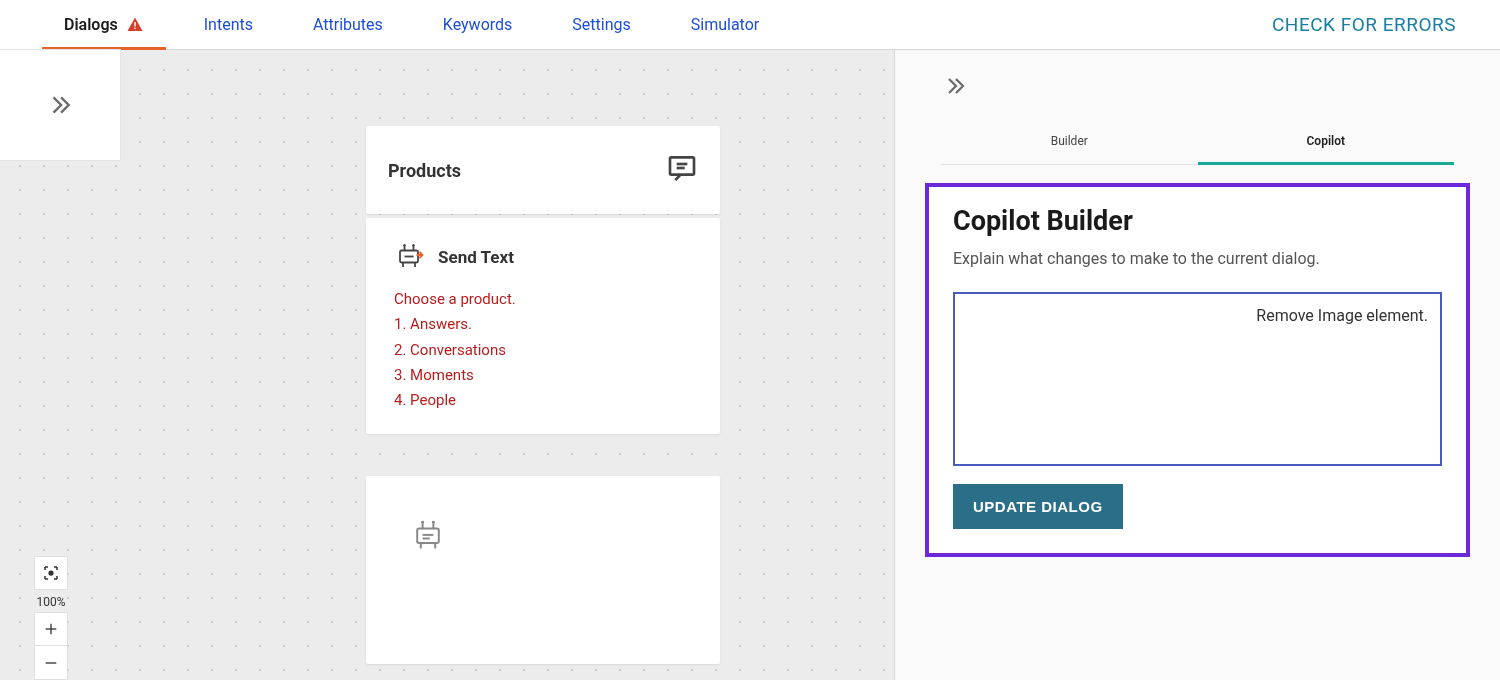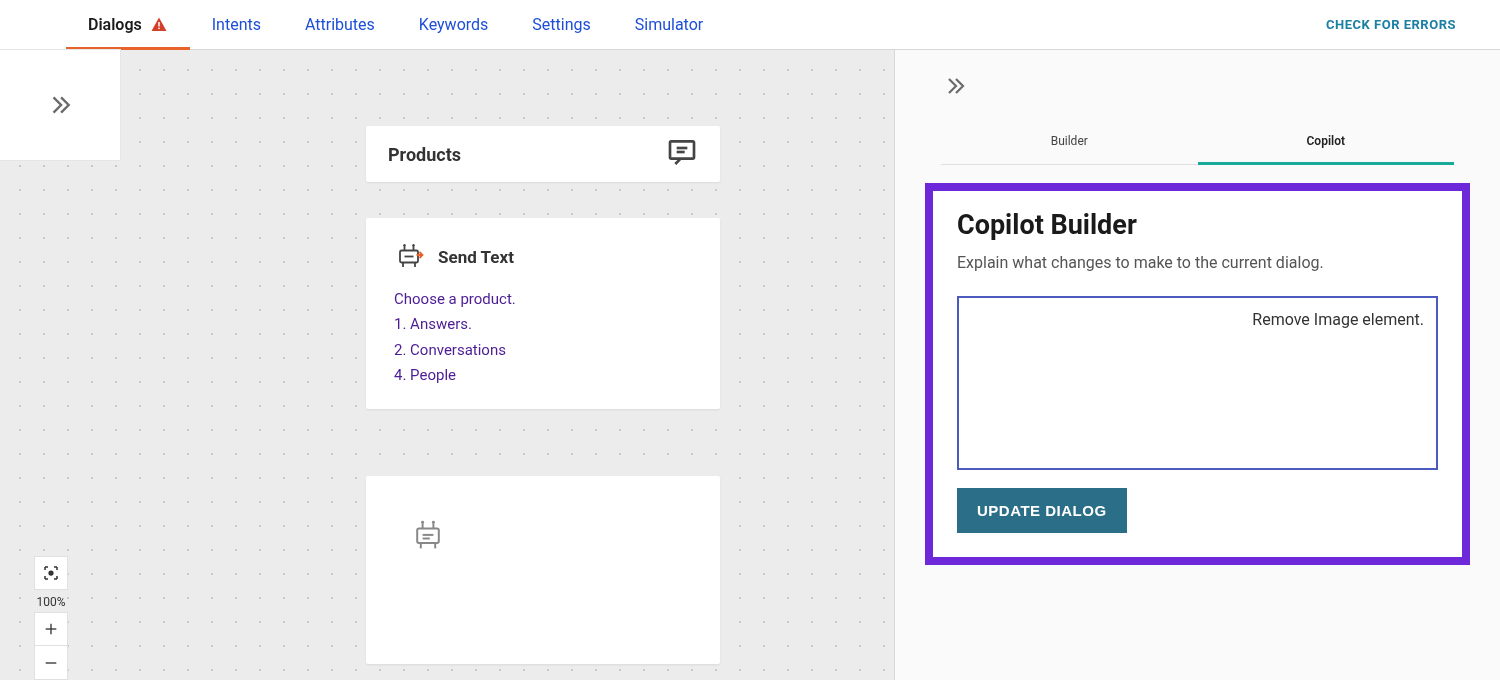--- a/index.html
+++ b/index.html
@@ -1,47 +1,47 @@
 <!DOCTYPE html>
 <html><head>
 <meta charset="utf-8">
 <style>
   * { box-sizing: border-box; margin: 0; padding: 0; }
   html, body { width: 1500px; height: 680px; font-family: -apple-system, BlinkMacSystemFont, "Segoe UI", Roboto, Helvetica, Arial, sans-serif; background: #fff; color: #1a1a1a; overflow: hidden; }
   .topbar { height: 50px; border-bottom: 1px solid #d8d8d8; display: flex; align-items: stretch; padding: 0 0 0 0; position: relative; }
-  .tablist { display: flex; align-items: stretch; padding-left: 66px; gap: 0; }
+  .tablist { display: flex; align-items: stretch; padding-left: 42px; gap: 16px; }
   .tab { display: flex; align-items: center; padding: 0 22px; font-size: 16px; color: #1d4ed8; cursor: pointer; position: relative; }
   .tab.active { color: #1a1a1a; font-weight: 600; }
   .tab.active::after { content: ""; position: absolute; left: 0; right: 0; bottom: -1px; height: 3px; background: #e8632a; }
   .tab .warn { margin-left: 8px; display: inline-flex; }
-  .check-errors { margin-left: auto; padding: 0 44px; display: flex; align-items: center; color: #1a7fa3; font-weight: 700; font-size: 13px; letter-spacing: 0.5px; cursor: pointer; }
+  .check-errors { margin-left: auto; padding: 0 44px; display: flex; align-items: center; color: #1a7fa3; font-weight: 400; font-size: 19px; letter-spacing: 0.5px; cursor: pointer; }
   .workspace { display: flex; height: calc(680px - 50px); }
   .canvas-area { width: 894px; position: relative; background-color: #ececec; background-image: radial-gradient(#c9c9c9 1px, transparent 1px); background-size: 24px 24px; background-position: 8px 8px; }
   .side-expand { width: 120px; height: 110px; background: #fff; position: absolute; left: 0; top: 0; display: flex; align-items: center; justify-content: center; cursor: pointer; box-shadow: 0 0 0 1px #e5e5e5; }
   .side-expand svg { color: #6b6b6b; }
   .zoom-controls { position: absolute; left: 34px; bottom: 0; display: flex; flex-direction: column; align-items: center; }
   .zoom-btn { width: 34px; height: 34px; background: #fff; border: 1px solid #e0e0e0; display: flex; align-items: center; justify-content: center; cursor: pointer; color: #333; font-size: 20px; }
   .zoom-btn + .zoom-btn { border-top: none; }
   .zoom-pct { width: 34px; height: 20px; background: transparent; display: flex; align-items: center; justify-content: center; font-size: 12px; color: #333; }
   .zoom-center { width: 34px; height: 34px; background: #fff; border: 1px solid #e0e0e0; display: flex; align-items: center; justify-content: center; cursor: pointer; margin-bottom: 2px; }
   .node { position: absolute; left: 366px; width: 354px; background: #fff; border-radius: 2px; box-shadow: 0 1px 2px rgba(0,0,0,0.08); }
-  .node-header { padding: 10px 22px; display: flex; align-items: center; justify-content: space-between; }
+  .node-header { padding: 26px 22px; display: flex; align-items: center; justify-content: space-between; }
   .node-header-title { font-size: 18px; font-weight: 700; color: #333; }
   .node-card { position: absolute; left: 366px; width: 354px; background: #fff; border-radius: 2px; box-shadow: 0 1px 2px rgba(0,0,0,0.08); padding: 22px 28px; }
   .card-title-row { display: flex; align-items: center; gap: 14px; margin-bottom: 14px; }
   .card-title { font-size: 17px; font-weight: 700; color: #333; }
-  .card-body { color: #4c1d95; font-size: 15px; line-height: 1.55; }
+  .card-body { color: #b91c1c; font-size: 15px; line-height: 1.55; }
   .card-body div { margin-top: 2px; }
   .panel { flex: 1; border-left: 1px solid #d8d8d8; background: #fafafa; display: flex; flex-direction: column; padding: 0; overflow: auto; }
   .panel-expand { width: 60px; height: 48px; display: flex; align-items: center; justify-content: center; cursor: pointer; margin: 12px 0 0 30px; }
   .panel-expand svg { color: #6b6b6b; }
   .panel-tabs { display: flex; margin: 10px 46px 0 46px; }
   .panel-tab { flex: 1; text-align: center; padding: 14px 0; font-size: 12px; color: #444; cursor: pointer; border-bottom: 1px solid #e0e0e0; }
   .panel-tab.active { font-weight: 600; color: #222; border-bottom: 3px solid #18a999; }
-  .copilot-box { margin: 18px 30px 0 30px; border: 8px solid #6d28d9; background: #fff; padding: 18px 24px 24px 24px; }
+  .copilot-box { margin: 18px 30px 0 30px; border: 4px solid #6d28d9; background: #fff; padding: 18px 24px 24px 24px; }
   .copilot-title { font-size: 27px; font-weight: 700; color: #1a1a1a; margin-bottom: 12px; }
   .copilot-desc { font-size: 16px; color: #555; margin-bottom: 24px; }
   .copilot-textarea { width: 100%; height: 174px; border: 2px solid #4a5bbd; padding: 12px 12px; font-size: 16px; color: #333; resize: none; outline: none; font-family: inherit; text-align: right; }
   .copilot-btn { margin-top: 14px; background: #2a6f87; color: #fff; border: none; padding: 14px 20px; font-size: 15px; font-weight: 700; letter-spacing: 0.5px; cursor: pointer; }
   .bot-icon-lg { width: 36px; height: 36px; flex: none; }
 </style>
 </head>
 <body>
 
 <div class="topbar">
@@ -114,20 +114,21 @@
               <line x1="28" y1="30" x2="28" y2="36" stroke="#444" stroke-width="2.4"></line>
               <path d="M30 20 L38 20 M34 16 L38 20 L34 24" stroke="#e8632a" stroke-width="2.4" fill="none"></path>
             </svg>
         </span>
         <span class="card-title">Send Text</span>
       </div>
       <div class="card-body">
         <div>Choose a product.</div>
         <div>1. Answers.</div>
         <div>2. Conversations</div>
+        <div>3. Moments</div>
         <div>4. People</div>
       </div>
     </div>
 
     <div class="node-card" style="top:426px; height:188px;">
       <div style="margin-left:16px; margin-top:18px;">
         <svg class="bot-icon-lg" viewBox="0 0 40 40" fill="none">
             <rect x="8" y="14" width="24" height="16" rx="2" stroke="#888" stroke-width="2.2"></rect>
             <line x1="14" y1="21" x2="26" y2="21" stroke="#888" stroke-width="2.2"></line>
             <line x1="14" y1="25" x2="22" y2="25" stroke="#888" stroke-width="2.2"></line>

